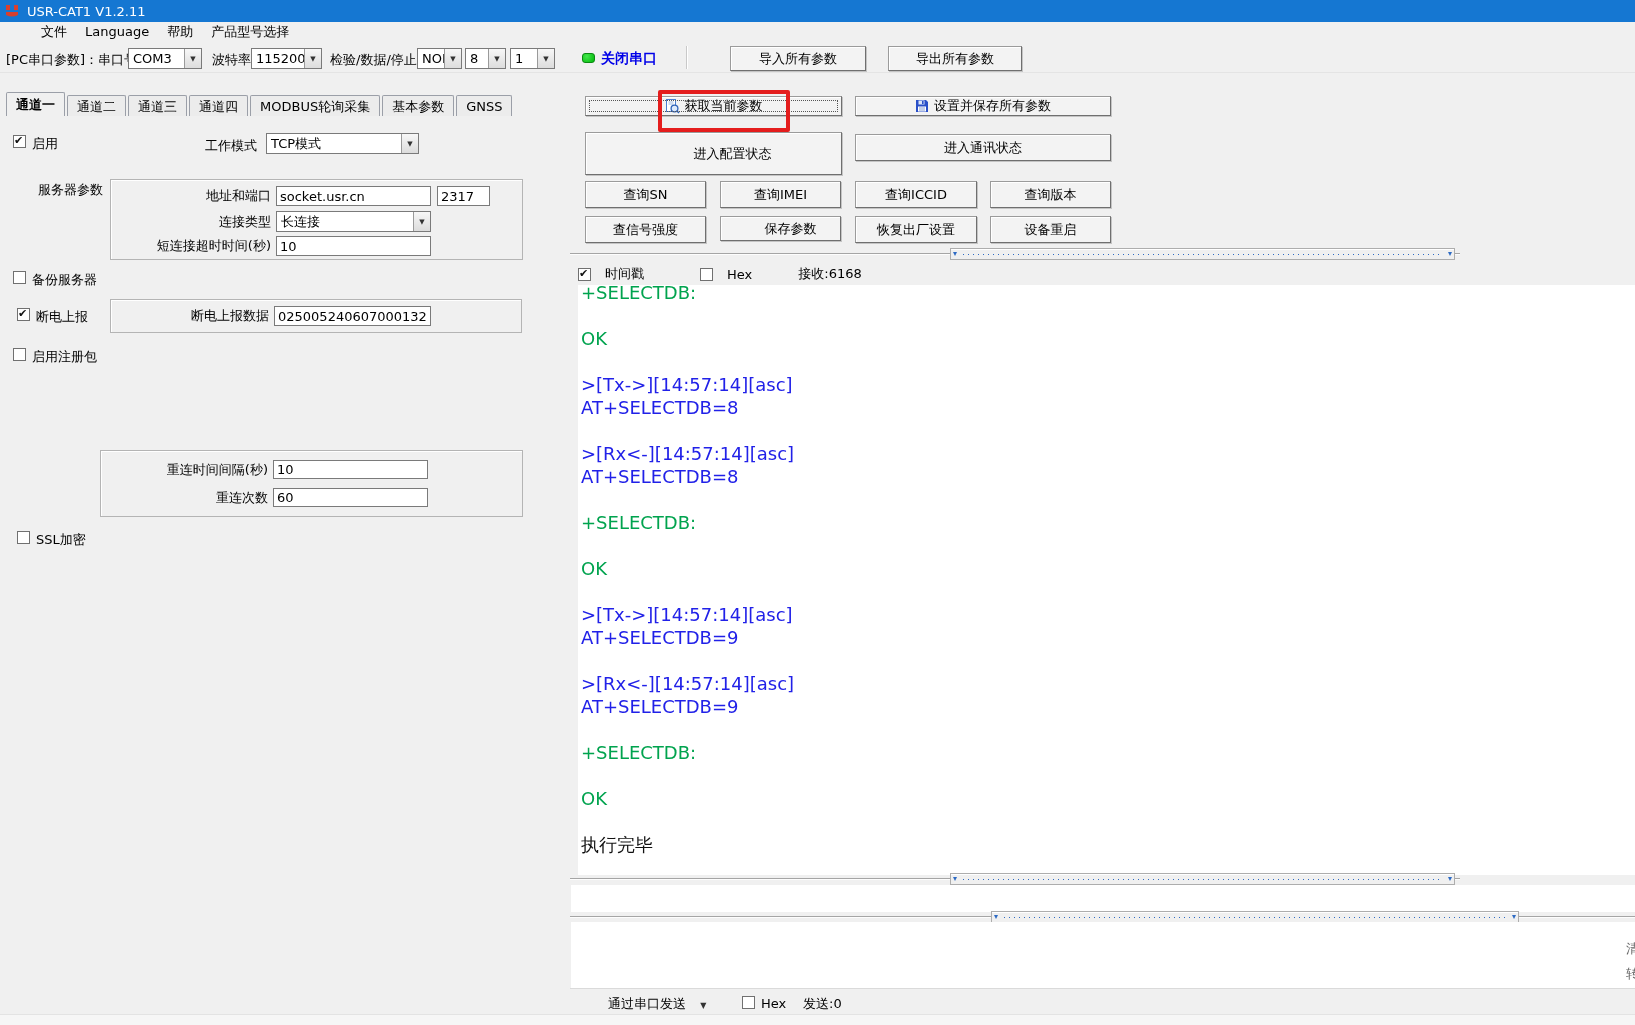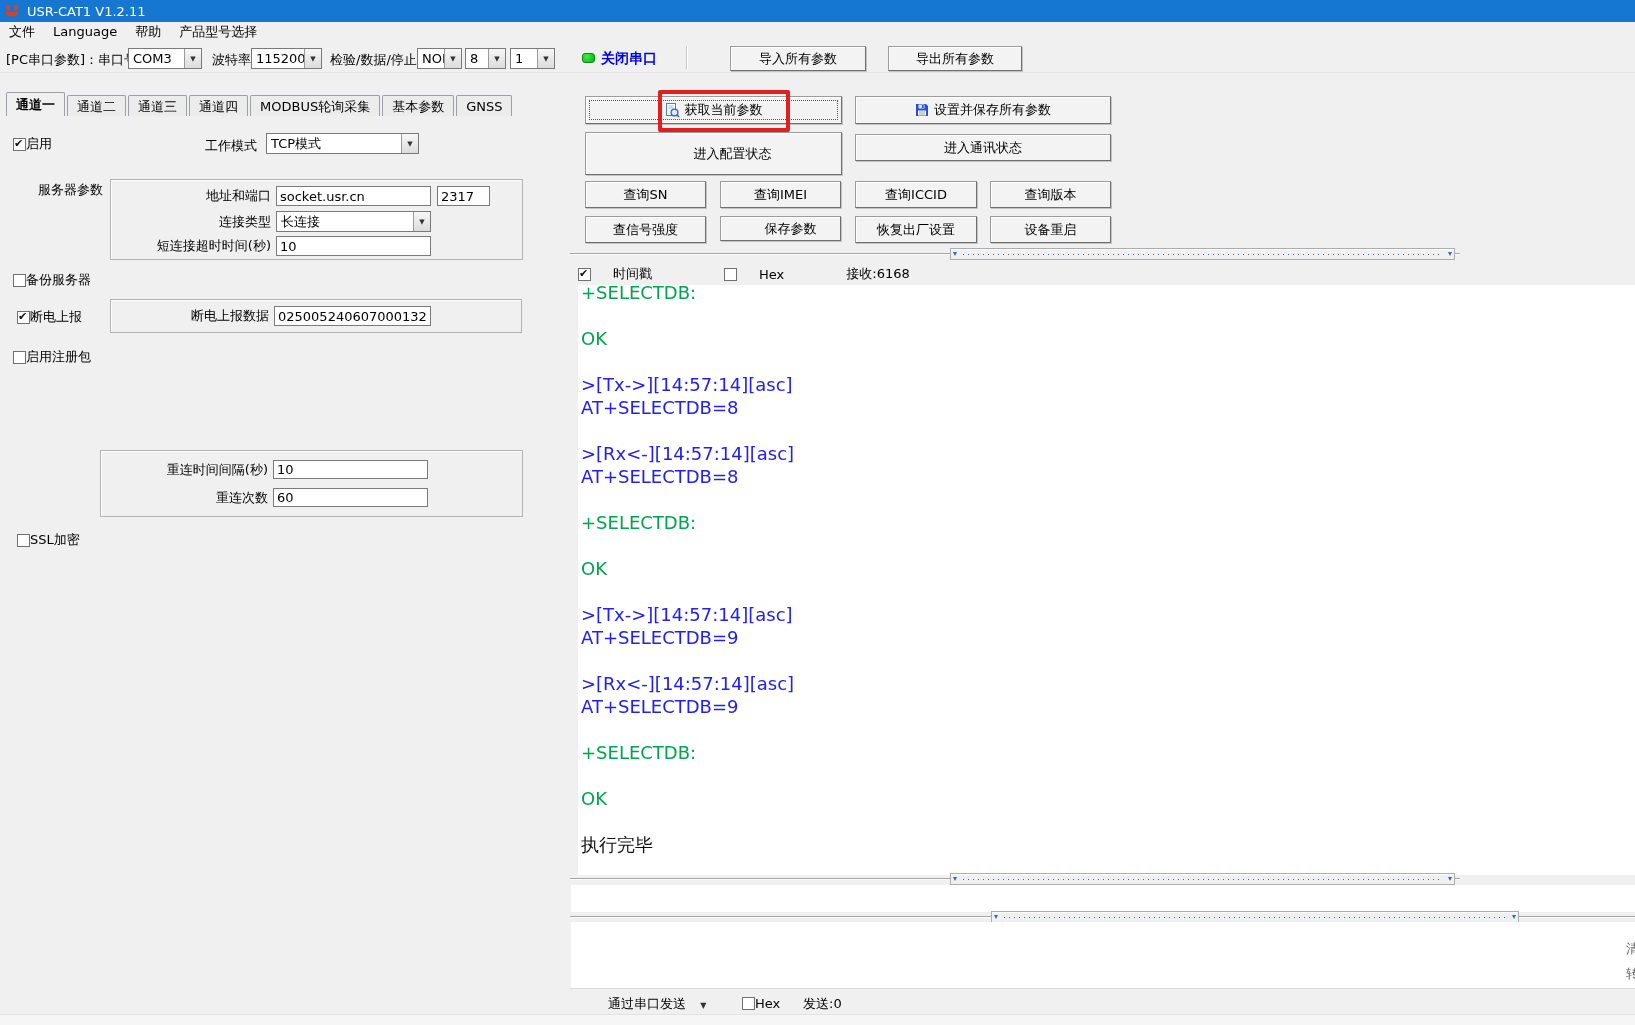--- a/index.html
+++ b/index.html
@@ -5,63 +5,63 @@
   * { margin:0; padding:0; box-sizing:border-box; }
   body { font-family:"DejaVu Sans","Liberation Sans",sans-serif; background:#f0f0f0; }
   #app { position:relative; width:1635px; height:1025px; background:#f0f0f0; overflow:hidden; font-size:13px; color:#000; }
 
   
   .titlebar { position:absolute; left:0; top:0; width:1635px; height:22px; background:#1577d2; display:flex; align-items:center; }
   .titlebar .appicon { margin-left:5px; width:15px; height:14px; }
   .titlebar .title { color:#fff; font-size:13px; margin-left:7px; }
 
   
-  .menubar { position:absolute; left:0; top:22px; width:1635px; height:20px; background:#f0f0f0; display:flex; align-items:center; }
+  .menubar { position:absolute; left:0; top:22px; width:1635px; height:20px; background:#f0f0f0; display:flex; align-items:center;padding-left:32px; }
   .menu-item { padding:0 9px; height:20px; line-height:20px; cursor:default; }
 
   
   .toolbar { position:absolute; left:0; top:42px; width:1635px; height:31px; background:#f0f0f0; border-bottom:1px solid #e4e4e4; }
   .tlabel { position:absolute; top:9px; white-space:nowrap; }
   .combo { position:absolute; height:21px; background:#fff; border:1px solid #7a7a7a; display:flex; align-items:center; }
   .combo .combo-value { flex:1; padding:0 4px; font-size:13px; white-space:nowrap; overflow:hidden; }
   .combo .combo-btn { width:17px; height:100%; background:linear-gradient(#f7f7f7,#dcdcdc); border-left:1px solid #9a9a9a; font-size:7px; color:#333; display:flex; align-items:center; justify-content:center; }
   .led { position:absolute; left:582px; top:11px; width:13px; height:10px; background:radial-gradient(circle at 35% 30%, #44e84c, #00b70a); border:1px solid #0b8a12; border-radius:3px; }
   .closeport { position:absolute; left:601px; top:8px; color:#0000e8; font-weight:bold; font-size:14px; }
   .vsep { position:absolute; left:686px; top:4px; height:23px; border-left:1px solid #c9c9c9; border-right:1px solid #fff; }
   .btn { background:#f3f3f3; border:1px solid #9b9b9b; border-right-color:#6f6f6f; border-bottom-color:#6f6f6f; box-shadow:1px 1px 0 rgba(0,0,0,.18), inset 1px 1px 0 #ffffff; display:flex; align-items:center; justify-content:center; font-size:13px; cursor:default; white-space:nowrap; }
   .toolbar .btn { position:absolute; top:4px; height:25px; }
 
   
   .tabstrip { position:absolute; left:6px; top:93px; height:23px; display:flex; align-items:flex-end; }
   .tab { height:21px; padding:0 9px; line-height:21px; background:#ececec; border:1px solid #9b9fa8; border-bottom:none; border-radius:2px 2px 0 0; margin-right:2px; font-size:13px; }
   .tab.active { height:24px; line-height:24px; background:#f0f0f0; font-weight:bold; position:relative; z-index:2; }
 
   
-  .cbrow { position:absolute; display:flex; align-items:center; white-space:nowrap; }
+  .cbrow { position:absolute; display:flex; gap:6px; white-space:nowrap; }
   .cb { width:13px; height:13px; background:#fff; border:1px solid #707070; position:relative; flex:0 0 13px; }
   .cb.checked::after { content:"✔"; position:absolute; left:0px; top:-2px; font-size:11px; color:#111; }
   .flabel { position:absolute; white-space:nowrap; }
   .tinput { position:absolute; height:20px; background:#fff; border:1px solid #7a7a7a; font-family:"DejaVu Sans","Liberation Sans",sans-serif; font-size:13px; padding:0 3px; }
   .groupbox { position:absolute; border:1px solid #b4b4b4; box-shadow:1px 1px 0 #fff inset;padding-left:20px; }
   .grow { position:absolute; display:flex; align-items:center; }
   .glabel { text-align:right; white-space:nowrap; padding-right:5px; }
 
   
-  .bigbtn { position:absolute; height:28px; }
+  .bigbtn { position:absolute; height:20px; }
   .focus-dotted { position:absolute; inset:3px; border:1px dotted #555; pointer-events:none; }
   .redbox { position:absolute; left:658px; top:90px; width:132px; height:42px; border:4px solid #e41d1d; border-radius:2px; z-index:6; pointer-events:none; }
 
   
   .splitline { position:absolute; height:0; border-top:1px solid #a5a5a5; border-bottom:1px solid #fdfdfd; }
   .splithandle { position:absolute; height:12px; background:#f0f0f0; border:1px solid #adadad; box-shadow:inset 0 1px 0 #fff; display:flex; align-items:center; }
   .splitdots { flex:1; height:3px; margin:0 4px; background-image:repeating-linear-gradient(90deg,#2e6bc4 0 1px,transparent 1px 5px); background-size:100% 1px; background-position:center; background-repeat:no-repeat; }
   .splitarrow { color:#2e6bc4; font-size:8px; line-height:8px; padding:0 2px; }
 
   
-  .rxrow { position:absolute; left:578px; top:265px; display:flex; align-items:center; gap:22px; }
+  .rxrow { position:absolute; left:578px; top:265px; display:flex; align-items:center; gap:14px; }
   .logarea { position:absolute; left:578px; top:285px; width:1057px; height:590px; background:#fff; overflow:hidden; padding-left:3px; }
   .logarea .inner { margin-top:-4px; }
   .logline { height:23px; line-height:23px; font-size:18px; white-space:pre; }
   .c-green { color:#00a34e; }
   .c-blue { color:#2121e8; }
   .c-black { color:#111; }
 
   .whitepane { position:absolute; background:#fff; }
   .edgeclip { position:absolute; left:1626px; top:936px; width:9px; height:54px; overflow:hidden; color:#666; font-size:13px; line-height:25px; }
 

